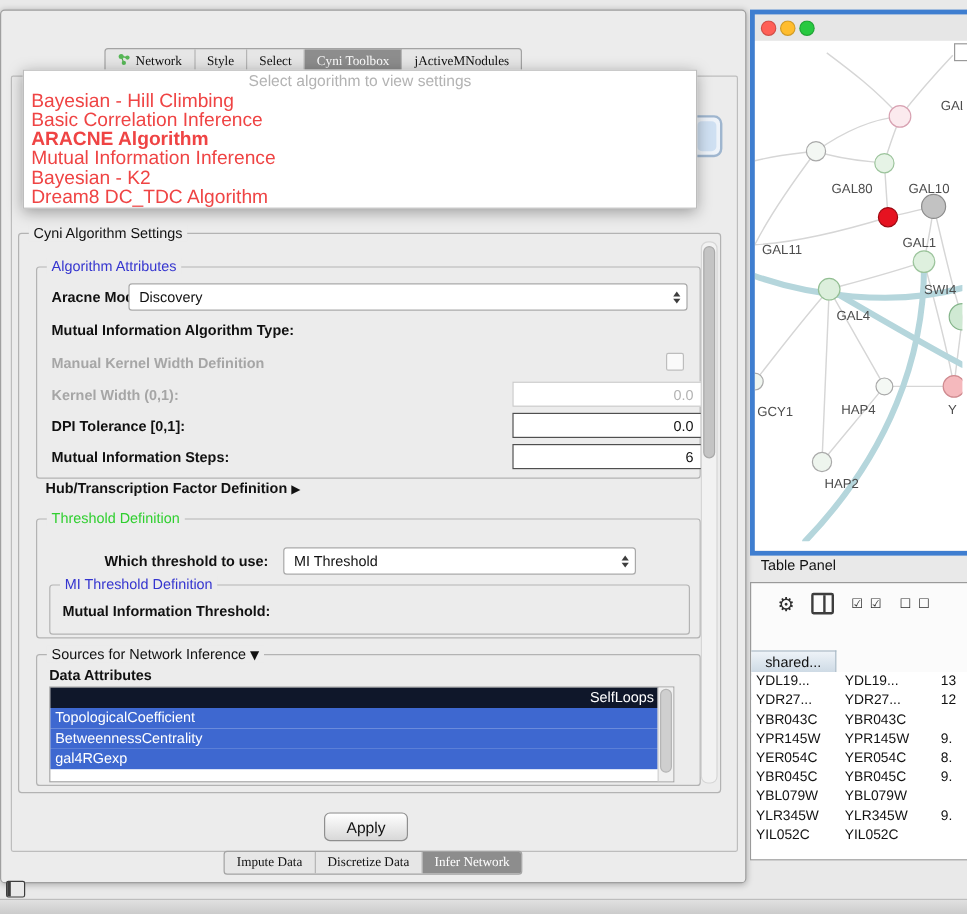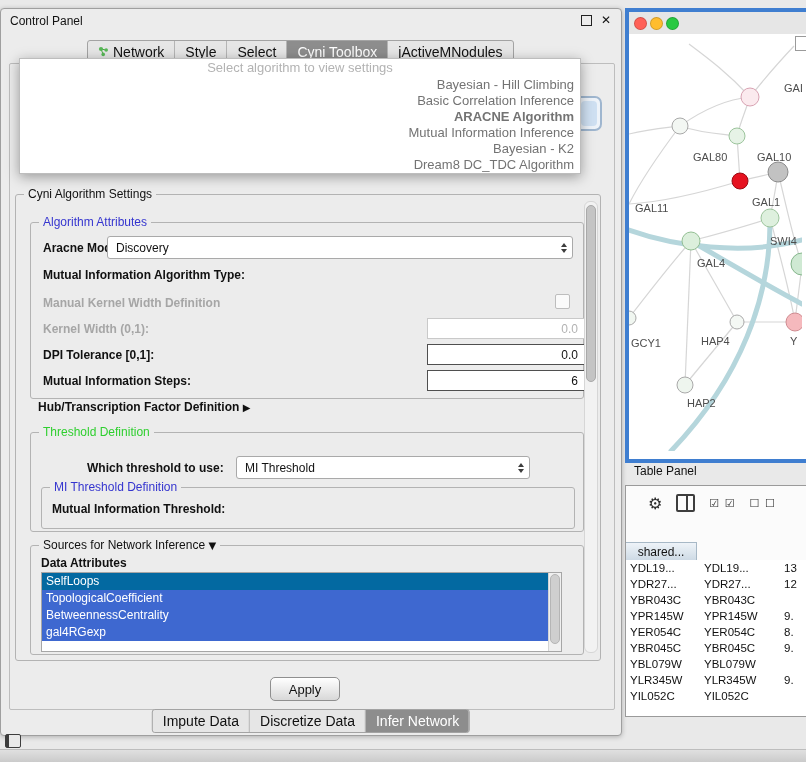--- a/index.html
+++ b/index.html
@@ -6,28 +6,28 @@
   body{width:806px;height:762px;position:relative;overflow:hidden;background:#e9e9e9;font-family:"Liberation Sans",sans-serif;}
   .ic{font-family:"DejaVu Sans",sans-serif;}
   
   .cp{position:absolute;left:0;top:8px;width:620px;height:726px;background:#ececec;border:1px solid #9f9f9f;border-radius:4px;box-shadow:0 1px 5px rgba(0,0,0,.25);}
   .cp-titlebar{position:absolute;left:0;top:0;right:0;height:24px;}
   .cp-title{position:absolute;left:9px;top:5px;font-size:12px;color:#111;}
   .win-btns{position:absolute;right:10px;top:5px;display:flex;gap:9px;align-items:center;}
   .float-btn{width:9px;height:9px;border:1.5px solid #222;display:inline-block;}
   .close-btn{font-size:12px;font-weight:bold;color:#111;line-height:12px;}
   .tabbar{display:inline-flex;border:1px solid #a3a3a3;border-radius:3px;overflow:hidden;background:#e6e6e6;}
-  .tab{padding:3px 10px;font-size:14px;color:#111;border-right:1px solid #b5b5b5;display:flex;align-items:flex-start;gap:4px;white-space:nowrap;}
+  .tab{padding:3px 10px;font-size:11px;color:#111;border-right:1px solid #b5b5b5;display:flex;align-items:center;gap:4px;white-space:nowrap;font-family:Liberation Serif, serif;}
   .tab:last-child{border-right:none;}
   .tab.sel{background:#8d8d8d;color:#fff;}
   .inner-panel{position:absolute;left:8px;top:54px;width:604px;height:645px;border:1px solid #bdbdbd;border-radius:2px;background:#ececec;}
   
   .algo-pop{position:absolute;left:18px;top:49px;width:560px;height:114px;background:#fff;border:1px solid #bdbdbd;box-shadow:0 3px 12px rgba(0,0,0,.35);z-index:30;}
   .algo-ph{font-size:13px;color:#b3b3b3;text-align:center;line-height:18px;}
-  .algo-item{font-size:13px;color:#737373;line-height:16px;padding:0 6px;text-align:right;}
+  .algo-item{font-size:16px;color:#ef4444;line-height:16px;padding:0 6px;}
   .algo-item.sel{font-weight:bold;}
   .combo-sliver{position:absolute;left:560px;top:87px;width:37px;height:31px;border:2px solid #9fb6cf;border-radius:7px;background:#eef3f9;z-index:5;}
   .combo-sliver .blue{position:absolute;right:3px;top:3px;bottom:3px;width:16px;background:#cfe0f2;border-radius:4px;}
   
   .group{position:absolute;border:1px solid #b3b3b3;border-radius:3px;}
   .gtitle{position:absolute;top:-8px;left:8px;background:#ececec;padding:0 4px;font-size:12px;white-space:nowrap;color:#111;}
   .gtitle.blue{color:#3535cf;}
   .gtitle.green{color:#2fcf2f;}
   .lbl{position:absolute;font-size:12px;font-weight:bold;color:#111;white-space:nowrap;}
   .lbl.dis{color:#a6a6a6;}
@@ -72,27 +72,20 @@
   .tp-cell{flex:0 0 auto;font-size:11.5px;color:#111;line-height:16px;padding-left:4px;overflow:hidden;white-space:nowrap;}
   
   .bottom-strip{position:absolute;left:0;top:749px;width:806px;height:13px;background:linear-gradient(#e0e0e0,#c9c9c9);border-top:1px solid #bdbdbd;}
   .corner-icon{position:absolute;left:5px;top:734px;width:14px;height:12px;border:1.5px solid #3d3d3d;border-radius:2px;background:#e9e9e9;}
   .corner-icon:before{content:"";position:absolute;left:0;top:0;bottom:0;width:3px;background:#3d3d3d;}
 </style>
 </head>
 <body>
 
 <div class="cp">
-  <div class="cp-titlebar">
-    <span class="cp-title">Control Panel</span>
-    <span class="win-btns">
-      <span class="float-btn"></span>
-      <span class="close-btn ic">✕</span>
-    </span>
-  </div>
 
   <div id="top-tabs" class="tabbar" style="position:absolute;left:86px;top:31px;">
       <div class="tab">
         <span><svg width="11" height="11" viewBox="0 0 11 11">
             <line x1="3" y1="3" x2="8" y2="4" stroke="#49a942" stroke-width="1"></line>
             <line x1="3" y1="3" x2="5" y2="8" stroke="#49a942" stroke-width="1"></line>
             <circle cx="3" cy="3" r="2.1" fill="#57b757"></circle>
             <circle cx="8.2" cy="4" r="1.8" fill="#57b757"></circle>
             <circle cx="5.2" cy="8.4" r="1.8" fill="#57b757"></circle>
           </svg></span>
@@ -184,21 +177,21 @@
     </div>
 
     <div class="group" style="left:14px;top:350px;width:552px;height:108px;">
       <span class="gtitle">
         <span>Sources for Network Inference</span>
         <span class="tri ic">▼</span>
       </span>
       <span class="lbl" style="left:10px;top:10px;">Data Attributes</span>
       <div class="attr-list" style="left:10px;top:26px;width:519px;height:78px;">
         <div id="attr-list-items">
-            <div class="attr-item" style="background: #0369a1;">SelfLoops</div>
+            <div class="attr-item" style="background: #0f172a; text-align: right;">SelfLoops</div>
             <div class="attr-item" style="background: rgb(62, 104, 208);">TopologicalCoefficient</div>
             <div class="attr-item" style="background: rgb(62, 104, 208);">BetweennessCentrality</div>
             <div class="attr-item" style="background: rgb(62, 104, 208);">gal4RGexp</div>
           </div>
         <div class="list-sbar">
             <div class="list-sthumb"></div>
           </div>
       </div>
     </div>
 

